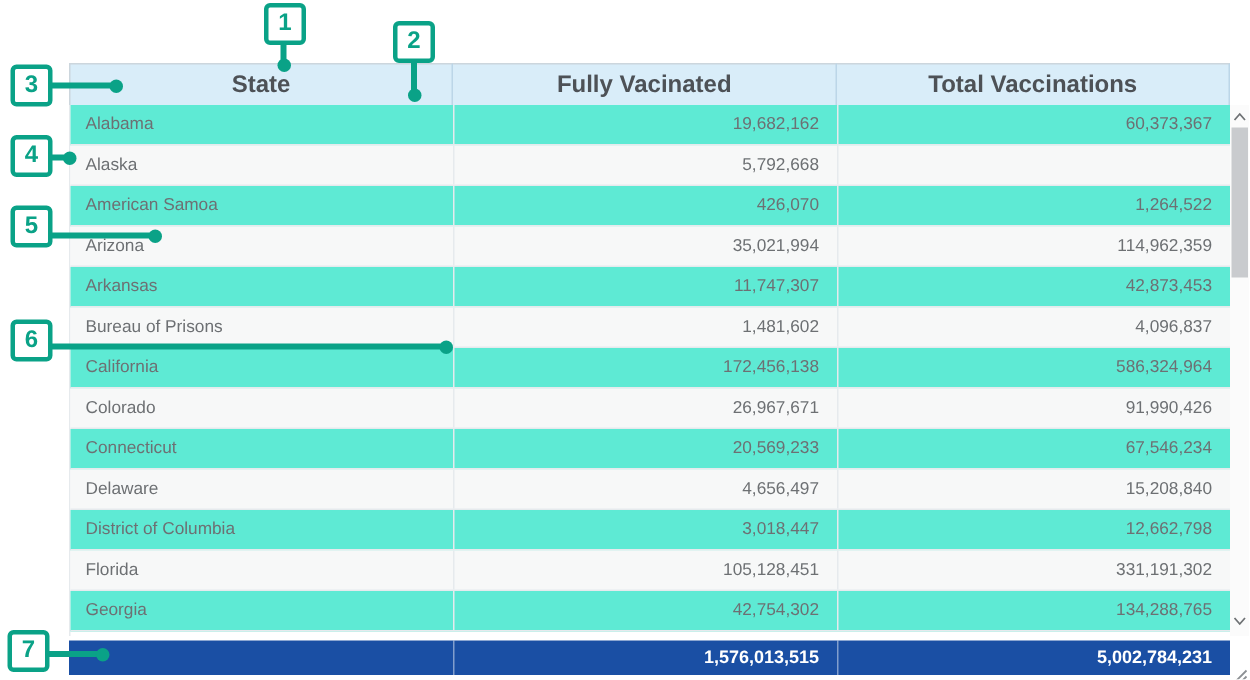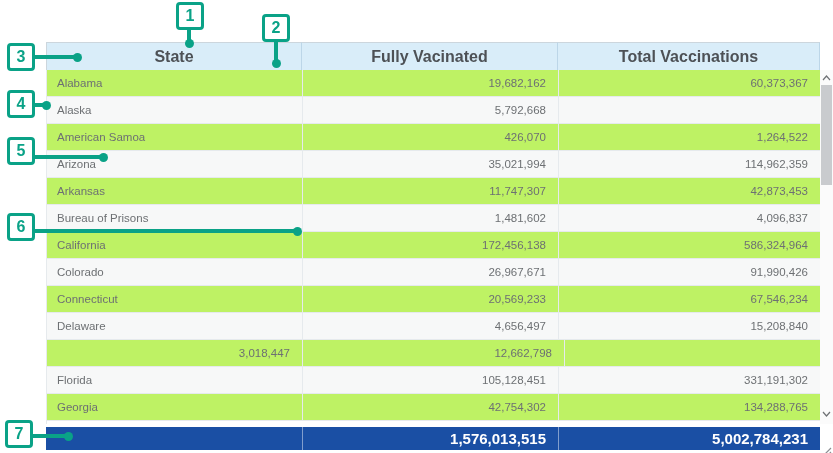--- a/index.html
+++ b/index.html
@@ -16,36 +16,36 @@
   .hcell {
     background:var(--hdr-bg); border-top:1px solid #ccd6dd; border-right:1px solid var(--hdr-border);
     font-size:16px; font-weight:700; color:var(--hdr-txt);
     display:flex; align-items:center; justify-content:center;
   }
   .thead .first { border-left:1px solid #ccd6dd; }
   .c1 { width:256px; } .c2 { width:256px; } .c3 { width:262px; }
   .hspacer { width:13px; background:#ffffff; }
   .tbody { position:relative; height:354px; border-left:1px solid var(--grid); }
   .rows { width:774px; }
-  .trow { display:flex; height:27px; border-bottom:1px solid var(--grid); background:#bef264; }
+  .trow { display:flex; height:27px; border-bottom:1px solid var(--grid); background:#5eead4; }
   .trow.alt { background:var(--row-alt); }
   .cell {
     font-size:11.5px; color:var(--txt); line-height:26px;
     padding-left:10px; border-right:1px solid var(--grid);
     white-space:nowrap; overflow:hidden;
   }
   .cell.num { text-align:right; padding-right:12px; padding-left:0; }
   
   .scrollbar { position:absolute; right:0; top:0; width:13px; height:354px; background:#fbfbfb; }
   .scroll-btn { position:absolute; left:0; width:13px; height:14px; display:flex; align-items:center; justify-content:center; }
   .scroll-btn.up { top:1px; } .scroll-btn.down { bottom:3px; }
   .scroll-thumb { position:absolute; left:1px; top:15px; width:11px; height:100px; background:#c9cbce; }
   
   .totals { position:absolute; left:0; top:385px; width:774px; height:23px; background:var(--totals-bg); display:flex; }
-  .tcell { font-size:15px; font-weight:700; color:#ffffff; line-height:23px; text-align:right; padding-right:12px; }
+  .tcell { font-size:12px; font-weight:700; color:#ffffff; line-height:23px; text-align:right; padding-right:12px; }
   .tcell + .tcell { border-left:1px solid rgba(255,255,255,0.45); }
   .resize-handle { position:absolute; left:777px; top:400px; width:9px; height:9px; cursor:nwse-resize; }
   
   .co-box {
     position:absolute; width:28px; height:28px; background:#ffffff;
     border:3px solid var(--teal); border-radius:4px; color:var(--teal);
     font-size:16px; font-weight:700; display:flex; align-items:center; justify-content:center;
     z-index:20;
   }
   .co-stem { position:absolute; background:var(--teal); z-index:19; }
@@ -117,20 +117,21 @@
     <div class="cell c1">Connecticut</div>
     <div class="cell c2 num">20,569,233</div>
     <div class="cell c3 num">67,546,234</div>
   </div>
           <div class="trow alt">
     <div class="cell c1">Delaware</div>
     <div class="cell c2 num">4,656,497</div>
     <div class="cell c3 num">15,208,840</div>
   </div>
           <div class="trow">
+    <div class="cell c1">District of Columbia</div>
     <div class="cell c2 num">3,018,447</div>
     <div class="cell c3 num">12,662,798</div>
   </div>
           <div class="trow alt">
     <div class="cell c1">Florida</div>
     <div class="cell c2 num">105,128,451</div>
     <div class="cell c3 num">331,191,302</div>
   </div>
           <div class="trow">
     <div class="cell c1">Georgia</div>

